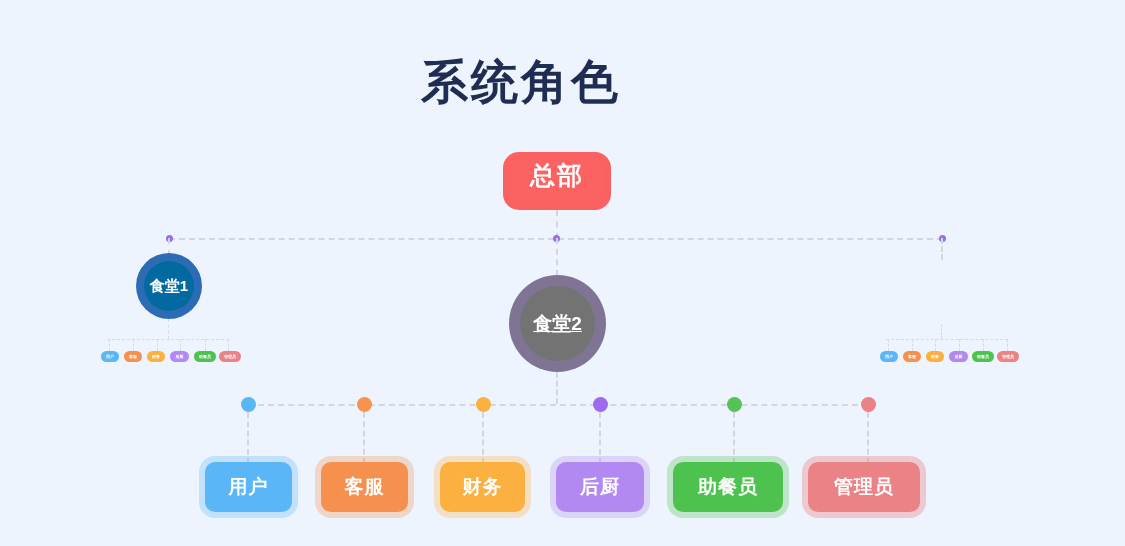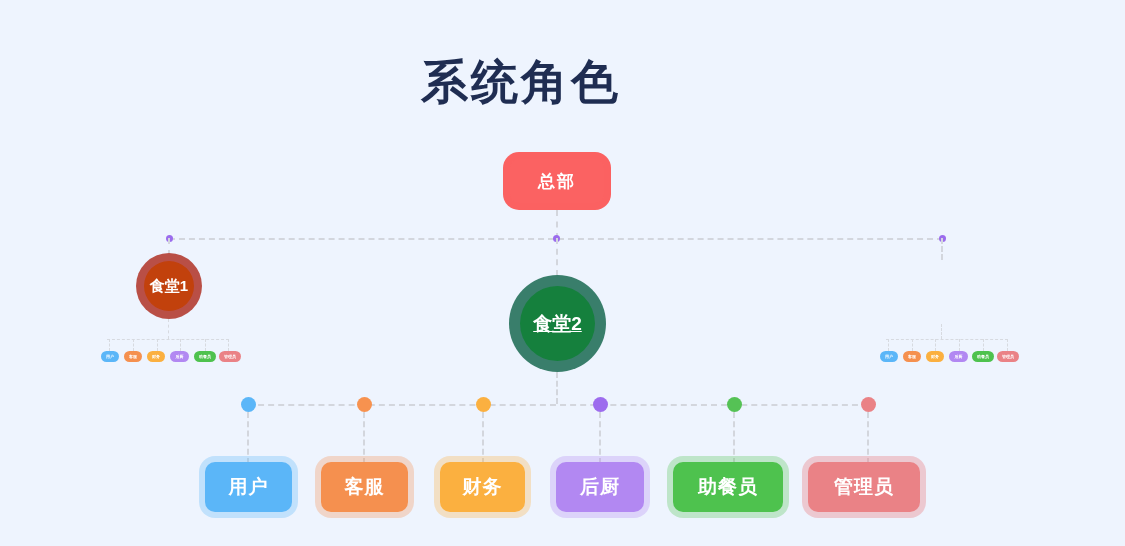--- a/index.html
+++ b/index.html
@@ -52,26 +52,25 @@
   .dash-v-thin {
     position: absolute;
     width: 0;
     border-left: 1.5px dashed #d7dae0;
   }
 
   
   .root-box {
     position: absolute;
     display: flex;
-    align-items: center;
     justify-content: center;
     box-sizing: border-box;
     border-radius: 13px;
     color: #ffffff;
-    font-size: 17px;
+    font-size: 25px;
     font-weight: bold;
     letter-spacing: 2px;
   }
   #root-node {
     left: 503px;
     top: 152px;
     width: 108px;
     height: 58px;
     background: #fb6262;
     border: 7px solid rgba(251,98,98,0.33);
@@ -182,25 +181,25 @@
   <div class="rail-dot" style="left: 939px; top: 235px; background: rgb(155, 108, 237);"></div>
 
   <div class="dash-v" style="left:168px; top:238px; height:18px;"></div>
   <div class="dash-v" style="left:556px; top:238px; height:38px;"></div>
   <div class="dash-v" style="left:941px; top:238px; height:22px;"></div>
 
   <div id="root-node" class="root-box" style="background: rgb(251, 98, 98); border-color: rgba(251, 98, 98, 0.33);">
     <span>总部</span>
   </div>
 
-  <div id="branch-1" class="branch-circle" style="background: #c2410c;">
+  <div id="branch-1" class="branch-circle" style="background: #0369a1;">
     <span>食堂1</span>
   </div>
 
-  <div id="branch-2" class="branch-circle" style="background: #15803d; text-decoration: underline;">
+  <div id="branch-2" class="branch-circle" style="background: #737373; text-decoration: underline;">
     <span>食堂2</span>
   </div>
 
 
   <div class="dash-v-thin" style="left:168px; top:319px; height:20px;"></div>
   <div class="dash-h-thin" style="left:107px; top:339px; width:122px;"></div>
   <div class="dash-v-thin" style="left:109px;  top:339px; height:12px;"></div>
   <div class="dash-v-thin" style="left:133px;  top:339px; height:12px;"></div>
   <div class="dash-v-thin" style="left:157px;  top:339px; height:12px;"></div>
   <div class="dash-v-thin" style="left:180px;  top:339px; height:12px;"></div>

